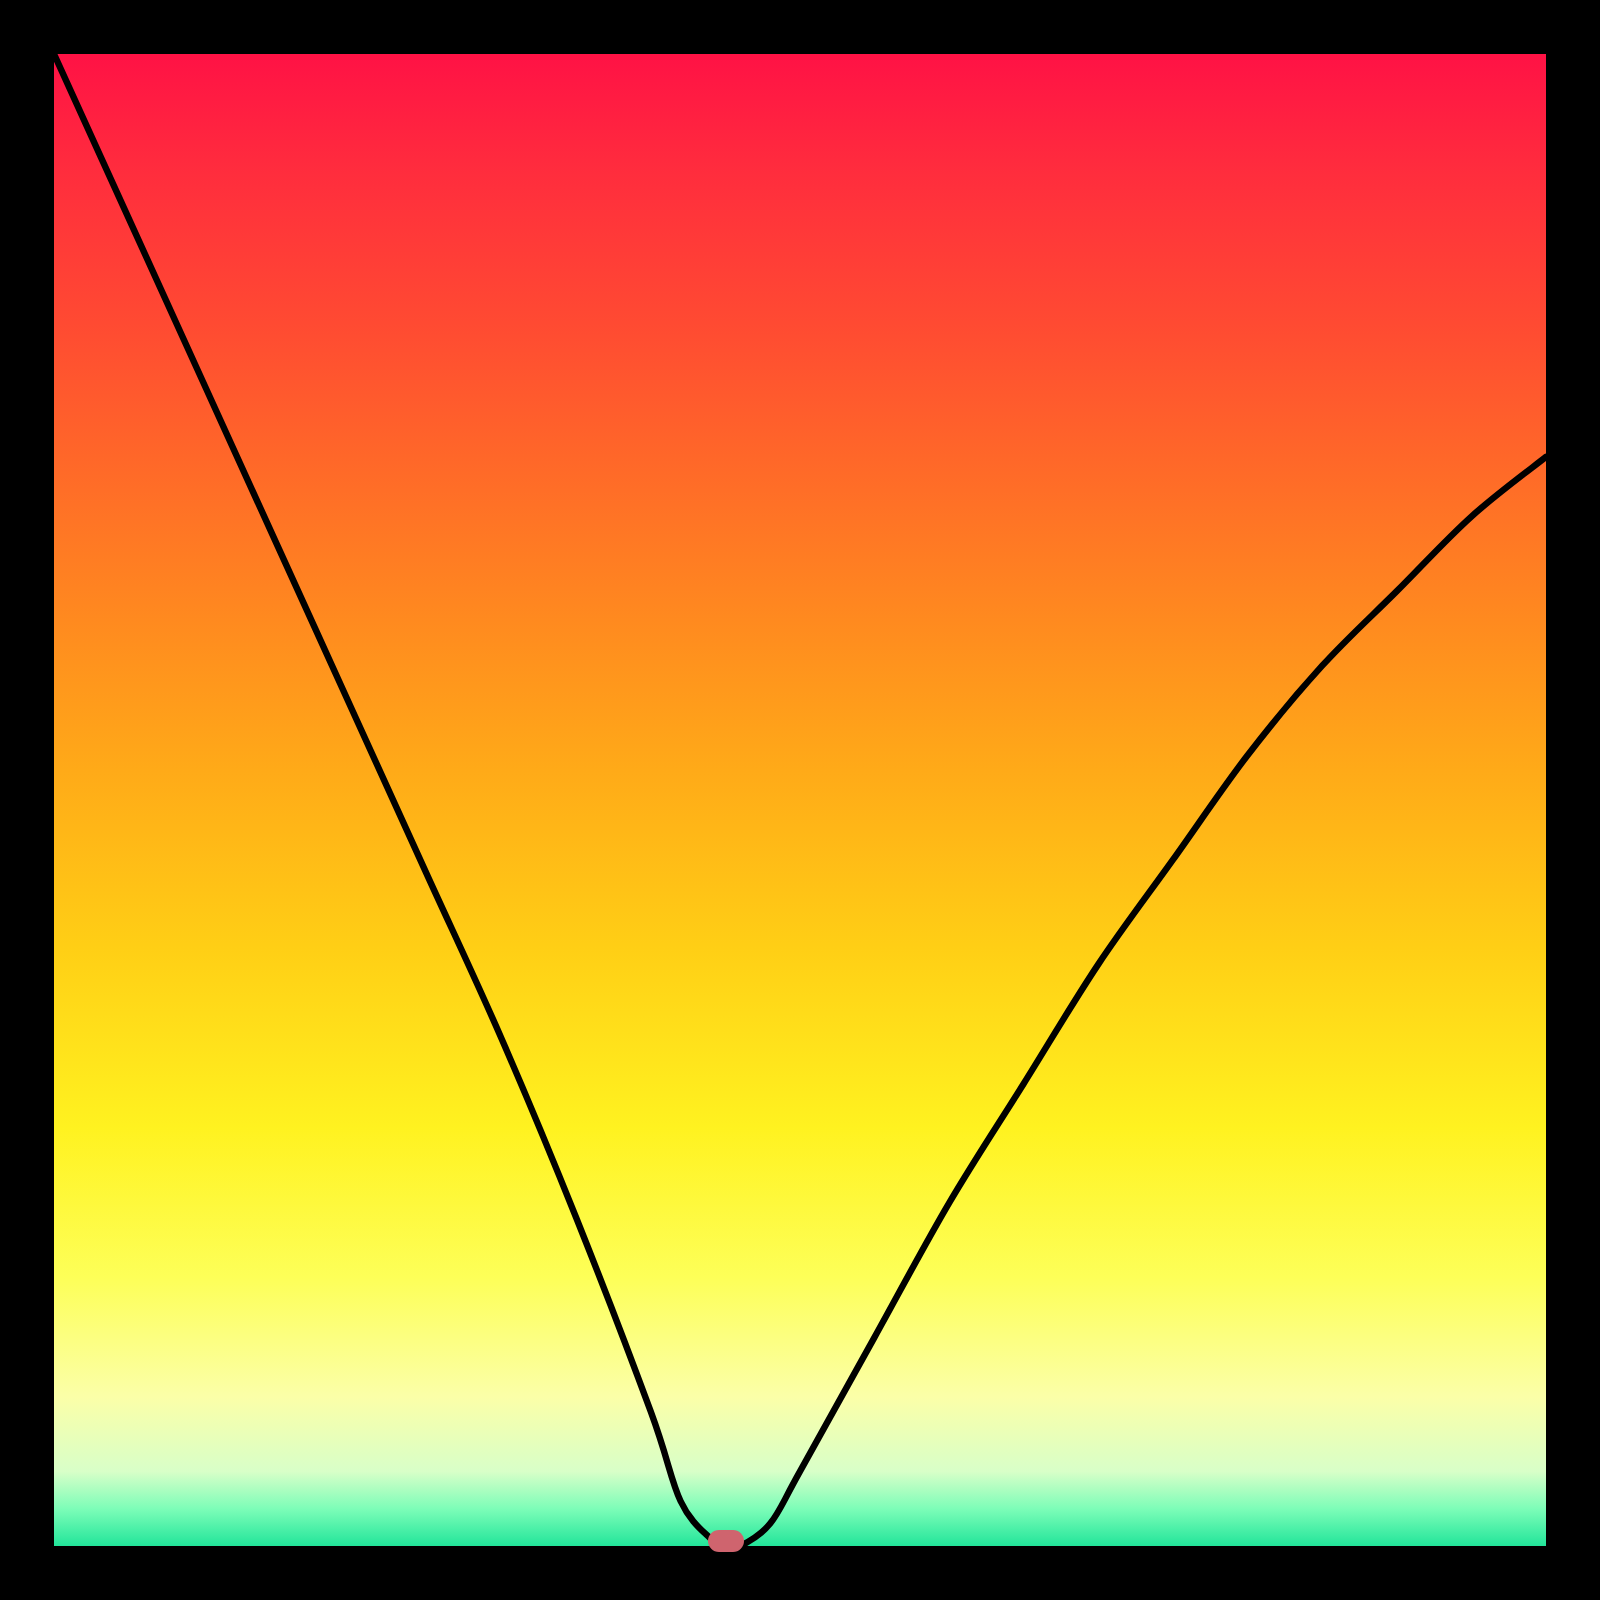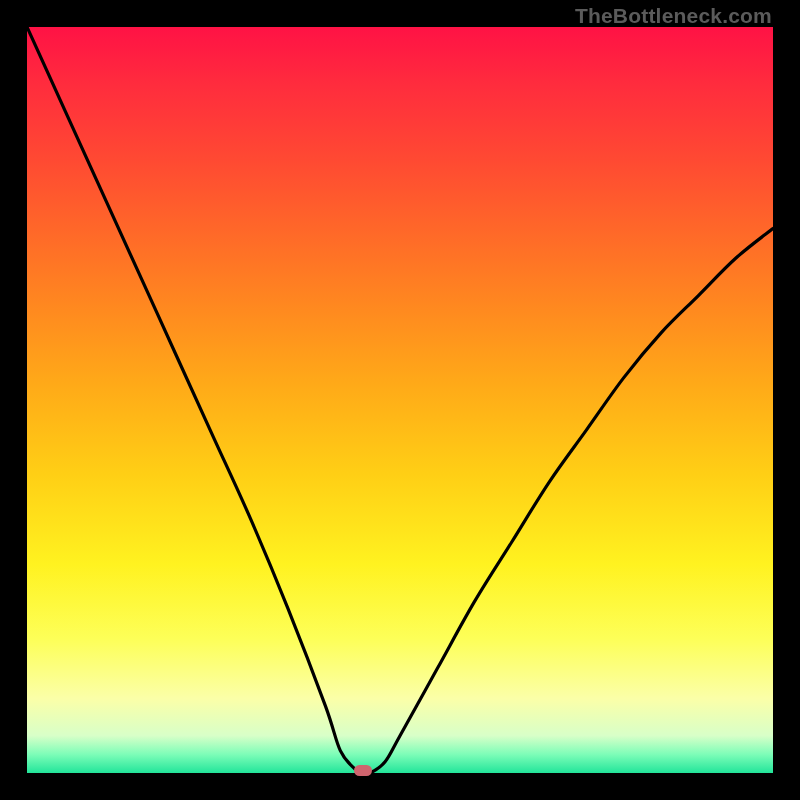--- a/index.html
+++ b/index.html
@@ -56,14 +56,13 @@
 
 <div class="frame">
   <div class="gradient-area"></div>
 
   <svg class="curve-svg" viewBox="0 0 746 746" preserveAspectRatio="none">
     <path id="curvePath" fill="none" stroke="#000000" stroke-width="3.2" stroke-linecap="round" stroke-linejoin="round" d="M 0,0 C 6.216666666666668,13.676666666666657 24.866666666666667,54.70666666666661 37.300000000000004,82.05999999999995 C 49.73333333333334,109.41333333333328 62.16666666666668,136.76666666666668 74.60000000000001,164.12 C 87.03333333333335,191.47333333333333 99.46666666666665,218.82666666666663 111.89999999999999,246.17999999999995 C 124.33333333333333,273.5333333333333 136.76666666666668,300.8866666666666 149.20000000000002,328.23999999999995 C 161.63333333333335,355.5933333333333 174.06666666666666,382.94666666666666 186.5,410.3 C 198.93333333333334,437.65333333333336 211.36666666666665,463.7633333333333 223.79999999999998,492.36 C 236.23333333333332,520.9566666666667 248.66666666666663,550.7966666666666 261.09999999999997,581.88 C 273.5333333333333,612.9633333333334 289.6966666666667,655.2366666666667 298.40000000000003,678.86 C 307.10333333333335,702.4833333333333 308.3466666666667,713.0516666666667 313.32,723.62 C 318.2933333333333,734.1883333333333 324.51,738.54 328.24,742.27 C 331.97,746 333.2133333333333,745.3783333333333 335.7,746 C 338.18666666666667,746.6216666666667 339.43,747.865 343.16,746 C 346.89000000000004,744.135 353.1066666666667,741.0266666666666 358.08,734.81 C 363.0533333333333,728.5933333333332 364.2966666666667,724.2416666666667 373,708.7 C 381.7033333333333,693.1583333333334 397.8666666666667,663.9399999999999 410.3,641.56 C 422.73333333333335,619.18 435.16666666666663,595.5566666666666 447.59999999999997,574.42 C 460.0333333333333,553.2833333333333 472.4666666666667,534.6333333333333 484.90000000000003,514.74 C 497.33333333333337,494.8466666666667 509.7666666666666,473.71000000000004 522.1999999999999,455.06 C 534.6333333333332,436.40999999999997 547.0666666666666,420.24666666666667 559.5,402.84 C 571.9333333333334,385.4333333333333 584.3666666666668,366.7833333333333 596.8000000000001,350.62 C 609.2333333333333,334.4566666666667 621.6666666666667,319.5366666666667 634.1,305.86 C 646.5333333333333,292.18333333333334 658.9666666666667,280.99333333333334 671.4,268.56 C 683.8333333333333,256.12666666666667 696.2666666666667,242.45 708.6999999999999,231.26 C 721.1333333333332,220.07 739.7833333333333,206.3933333333333 746,201.41999999999996"></path>
   </svg>
 
   <div class="minpoint" id="minpoint" style="left: 353.7px; top: 765px; background: rgb(207, 100, 110);"></div>
 
-  <div class="watermark">TheBottleneck.com</div>
 </div>
 
 </body></html>

